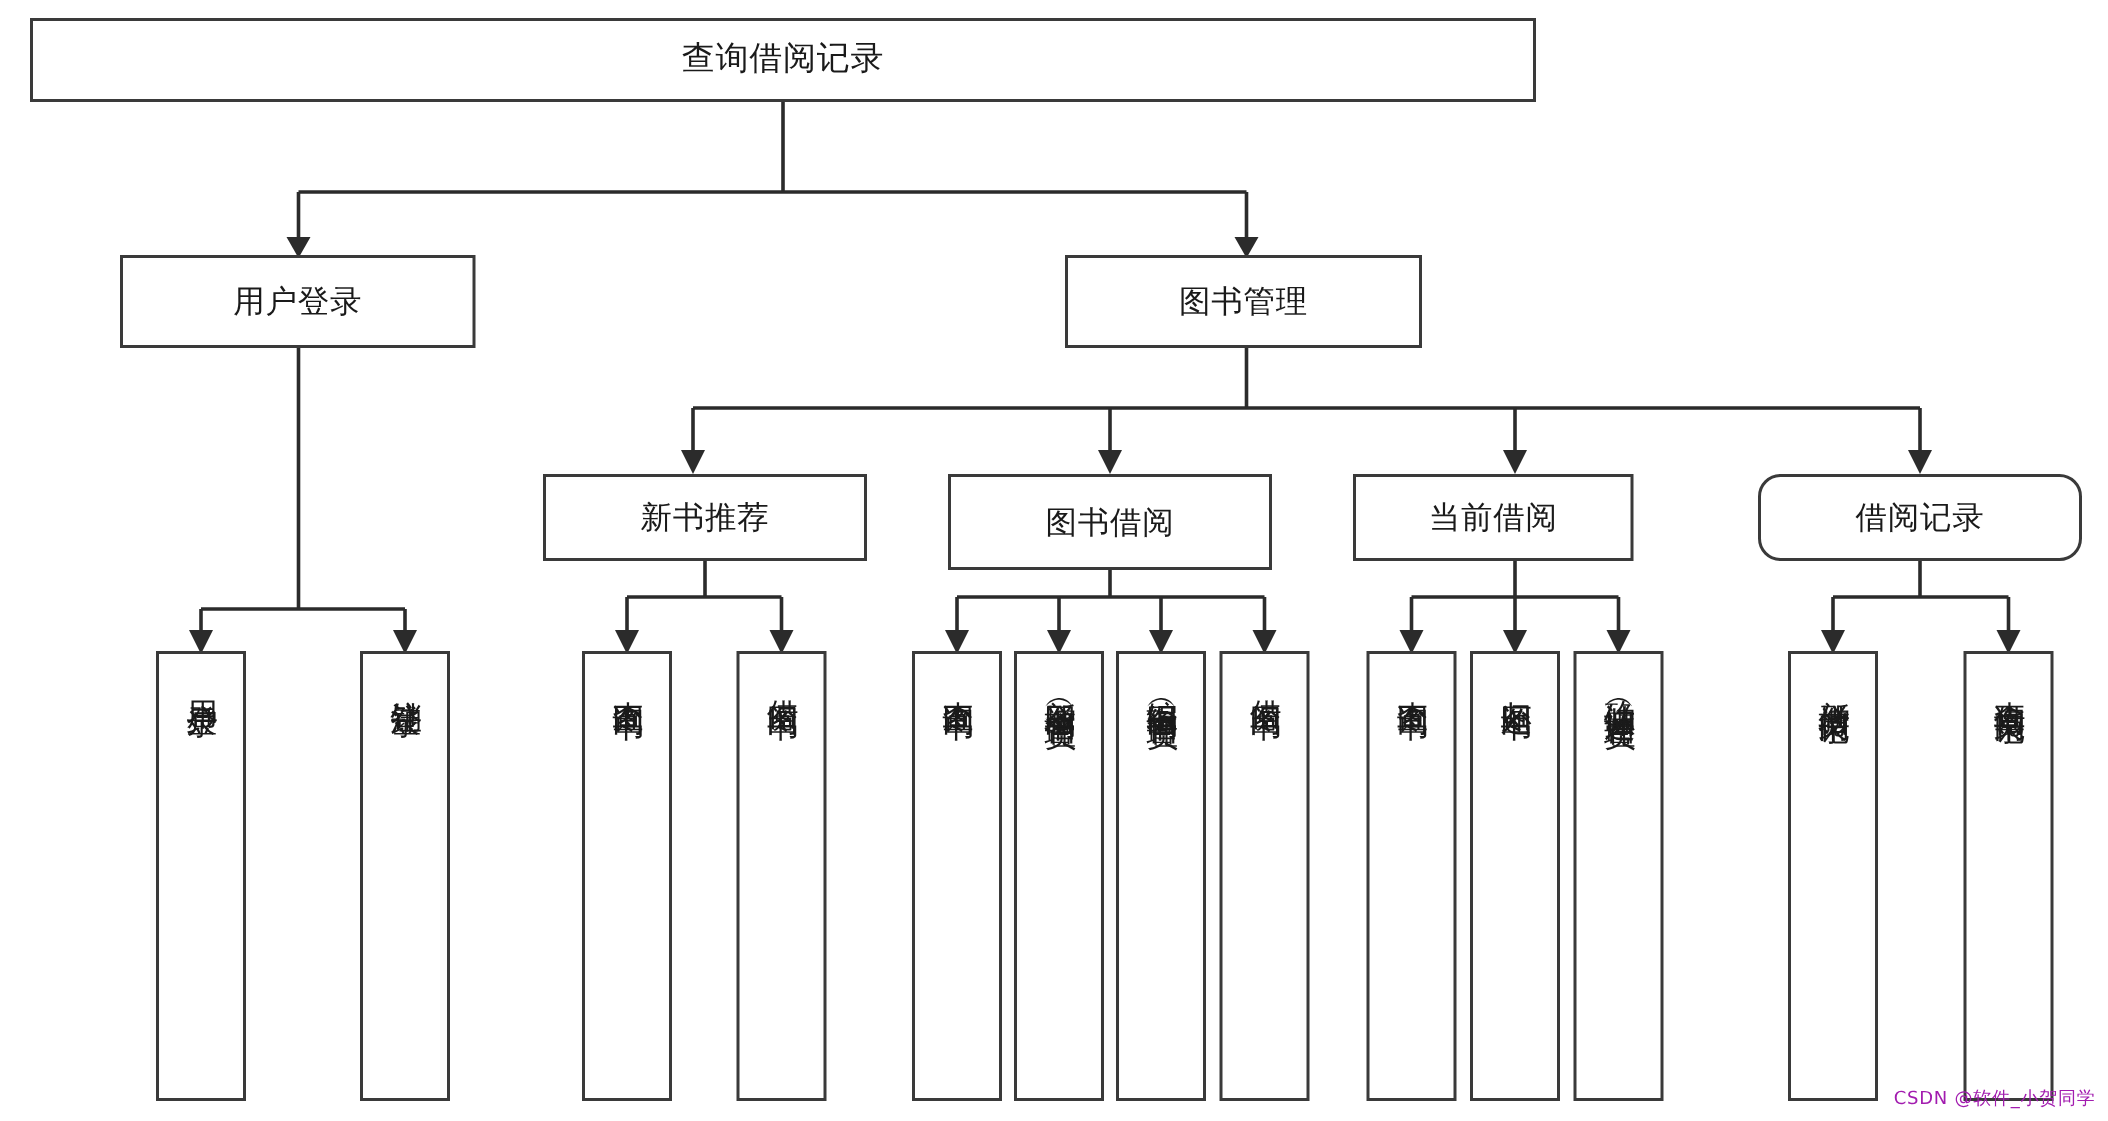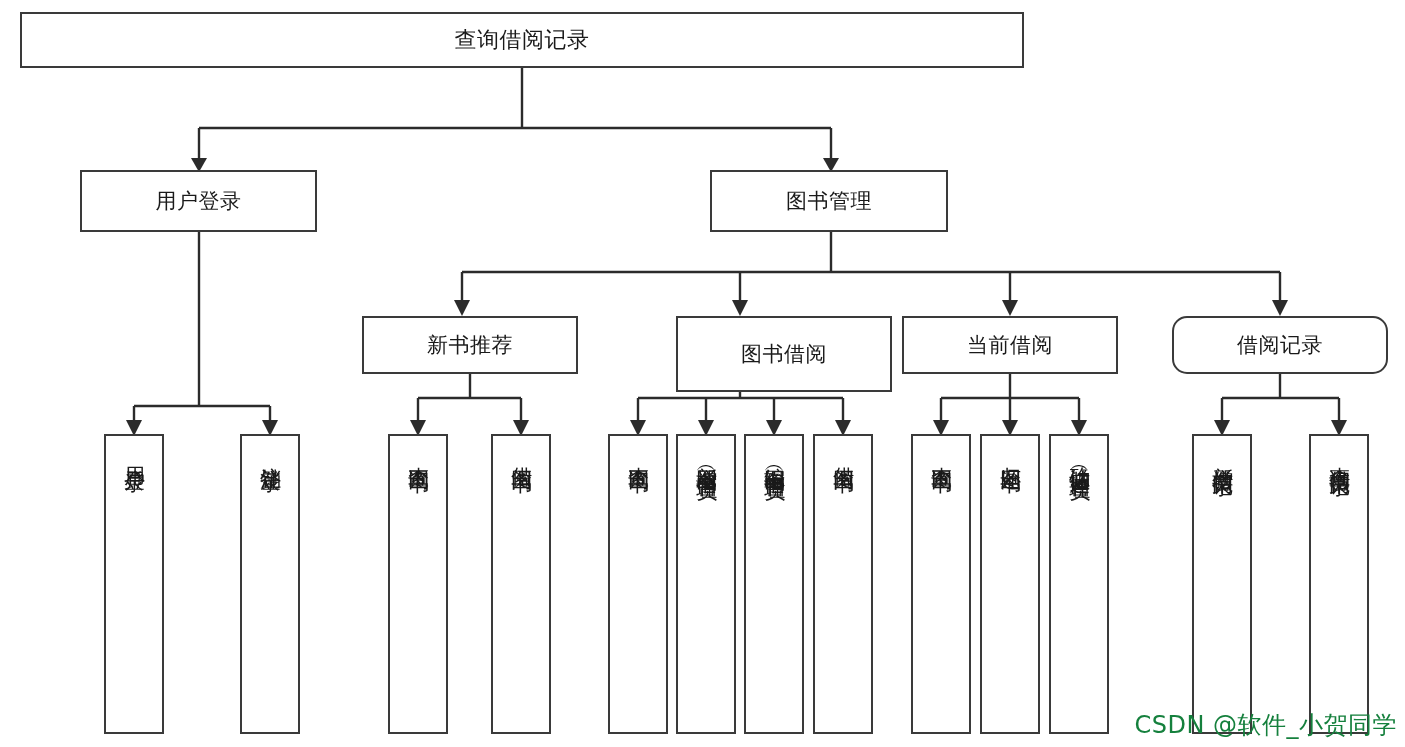--- a/index.html
+++ b/index.html
@@ -73,22 +73,22 @@
   }
   .edge-layer polygon.arrow-head {
     fill: #2b2b2b;
     stroke: none;
   }
   
   #watermark {
     position: absolute;
     right: 8px;
     bottom: 6px;
-    font-size: 24px;
-    color: #15803d;
+    font-size: 12px;
+    color: #a21caf;
     letter-spacing: 0.5px;
     white-space: nowrap;
     font-family: "DejaVu Sans", "Liberation Sans", sans-serif;
   }
 </style>
 </head>
 <body>
 
 <div id="diagram-root">
 
@@ -169,25 +169,25 @@
   </div>
 
   <div class="node horiz" style="left:710px; top:170px; width:238px; height:62px;font-family:Liberation Serif, serif;">
     <span class="label">图书管理</span>
   </div>
 
   <div class="node horiz" style="left:362px; top:316px; width:216px; height:58px;align-items:center;">
     <span class="label">新书推荐</span>
   </div>
 
-  <div class="node horiz" style="left:632px; top:316px; width:216px; height:76px;margin-left:44px;">
+  <div class="node horiz" style="left:632px; top:316px; width:216px; height:64px;">
     <span class="label">图书借阅</span>
   </div>
 
-  <div class="node horiz" style="left:902px; top:316px; width:216px; height:58px;">
+  <div class="node horiz" style="left:902px; top:316px; width:187px; height:58px;">
     <span class="label">当前借阅</span>
   </div>
 
   <div class="node horiz" style="left:1172px; top:316px; width:216px; height:58px;border-radius:15px;">
     <span class="label">借阅记录</span>
   </div>
 
   <div class="node leaf" style="left:104px; top:434px; width:60px; height:300px;">
     <span class="label">用户登录</span>
   </div>

